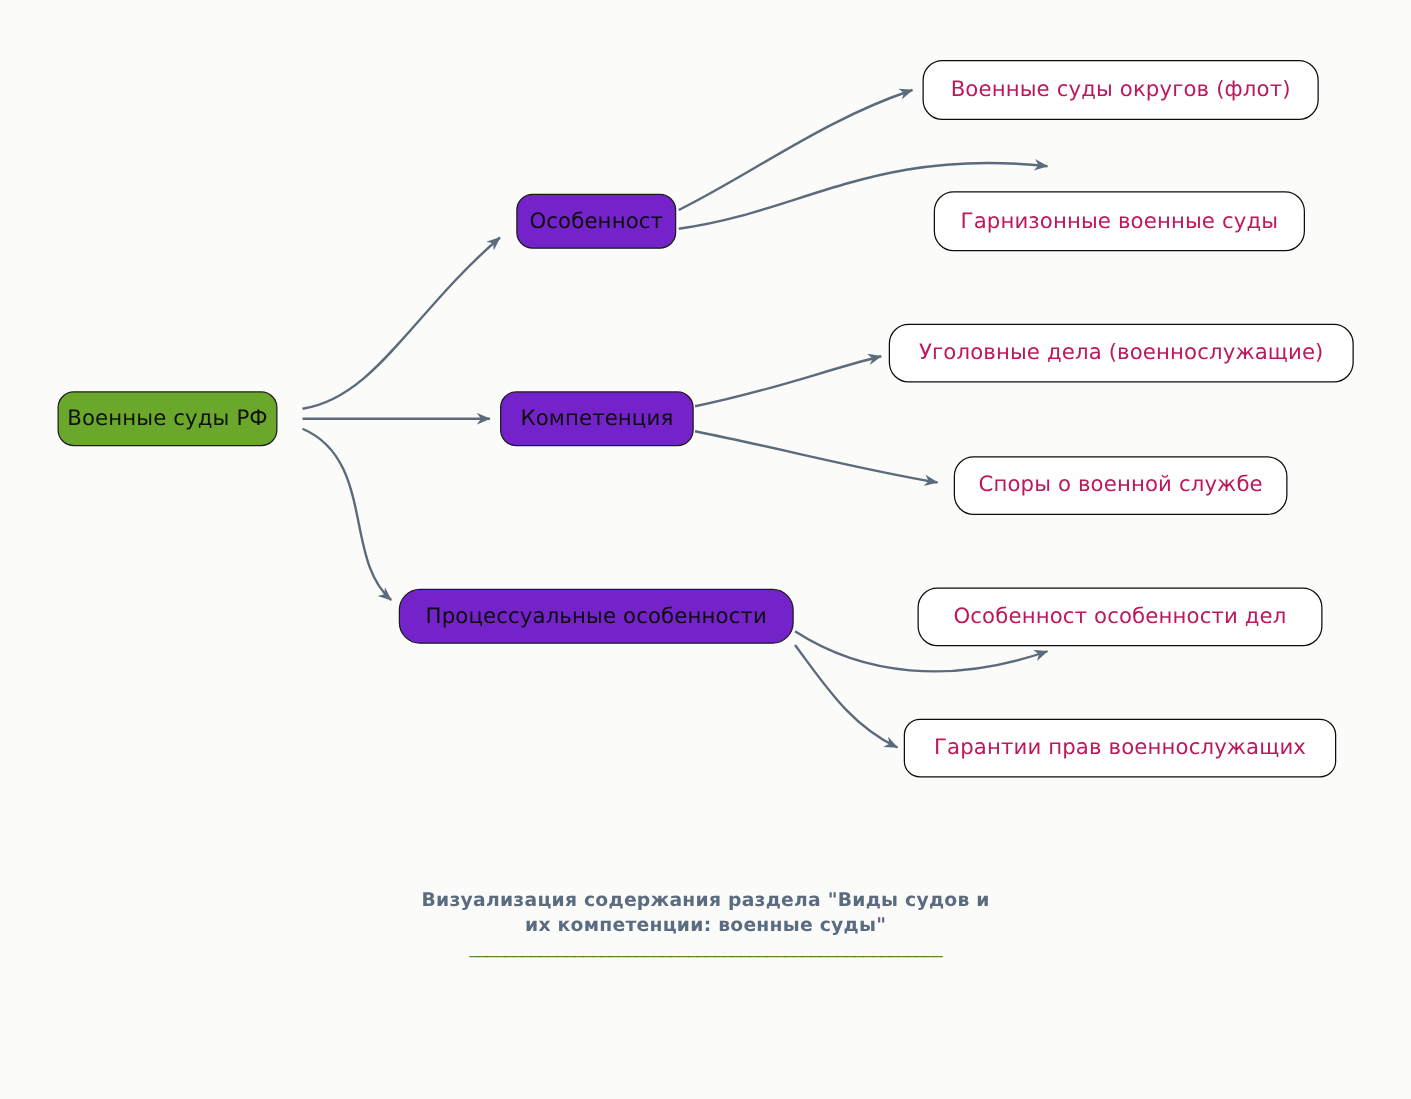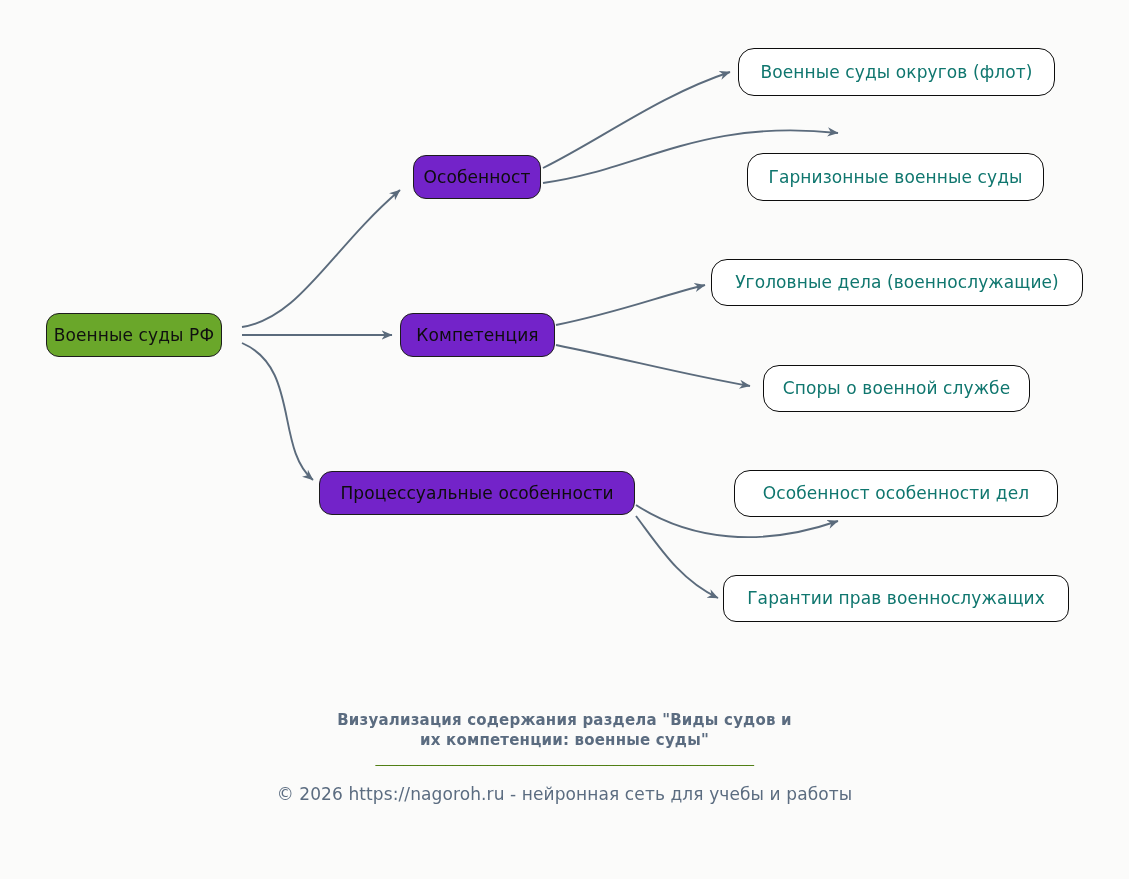--- a/index.html
+++ b/index.html
@@ -47,21 +47,21 @@
   .node-branch {
     background: #7323c9;
     border-color: #1c1c1c;
     color: #0d0d0d;
     font-size: 17px;
     border-radius: 13px;
   }
   .node-leaf {
     background: #ffffff;
     border-color: #0d0d0d;
-    color: #0f766e;
+    color: #be185d;
     font-size: 17px;
     border-radius: 16px;
   }
   .caption {
     position: absolute;
     left: 0;
     width: 1129px;
     text-align: center;
     color: #5b6c80;
     font-family: "DejaVu Sans", "Liberation Sans", sans-serif;
@@ -125,21 +125,21 @@
   </div>
 
   <div class="node node-branch" style="left:413px; top:155px; width:128px; height:44px;">
     <span>Особенност</span>
   </div>
 
   <div class="node node-branch" style="left:400px; top:313px; width:155px; height:44px;">
     <span>Компетенция</span>
   </div>
 
-  <div class="node node-branch" style="left:319px; top:471px; width:316px; height:44px;">
+  <div class="node node-branch" style="left:319px; top:471px; width:316px; height:44px;border-radius:17px;">
     <span>Процессуальные особенности</span>
   </div>
 
   <div class="node node-leaf" style="left:738px; top:48px; width:317px; height:48px;">
     <span>Военные суды округов (флот)</span>
   </div>
 
   <div class="node node-leaf" style="left:747px; top:153px; width:297px; height:48px;">
     <span>Гарнизонные военные суды</span>
   </div>
@@ -157,15 +157,14 @@
   </div>
 
   <div class="node node-leaf" style="left:723px; top:575px; width:346px; height:47px;border-radius:13px;">
     <span>Гарантии прав военнослужащих</span>
   </div>
 
   <div class="caption" style="top:709px;">Визуализация содержания раздела "Виды судов и</div>
   <div class="caption" style="top:729px;">их компетенции: военные суды"</div>
   <div class="caption-rule" style="top:748px;">______________________________________________________</div>
 
-  <div class="footer" style="top:784px;">© 2026 https://nagoroh.ru - нейронная сеть для учебы и работы</div>
 
 </div>
 
 </body></html>

